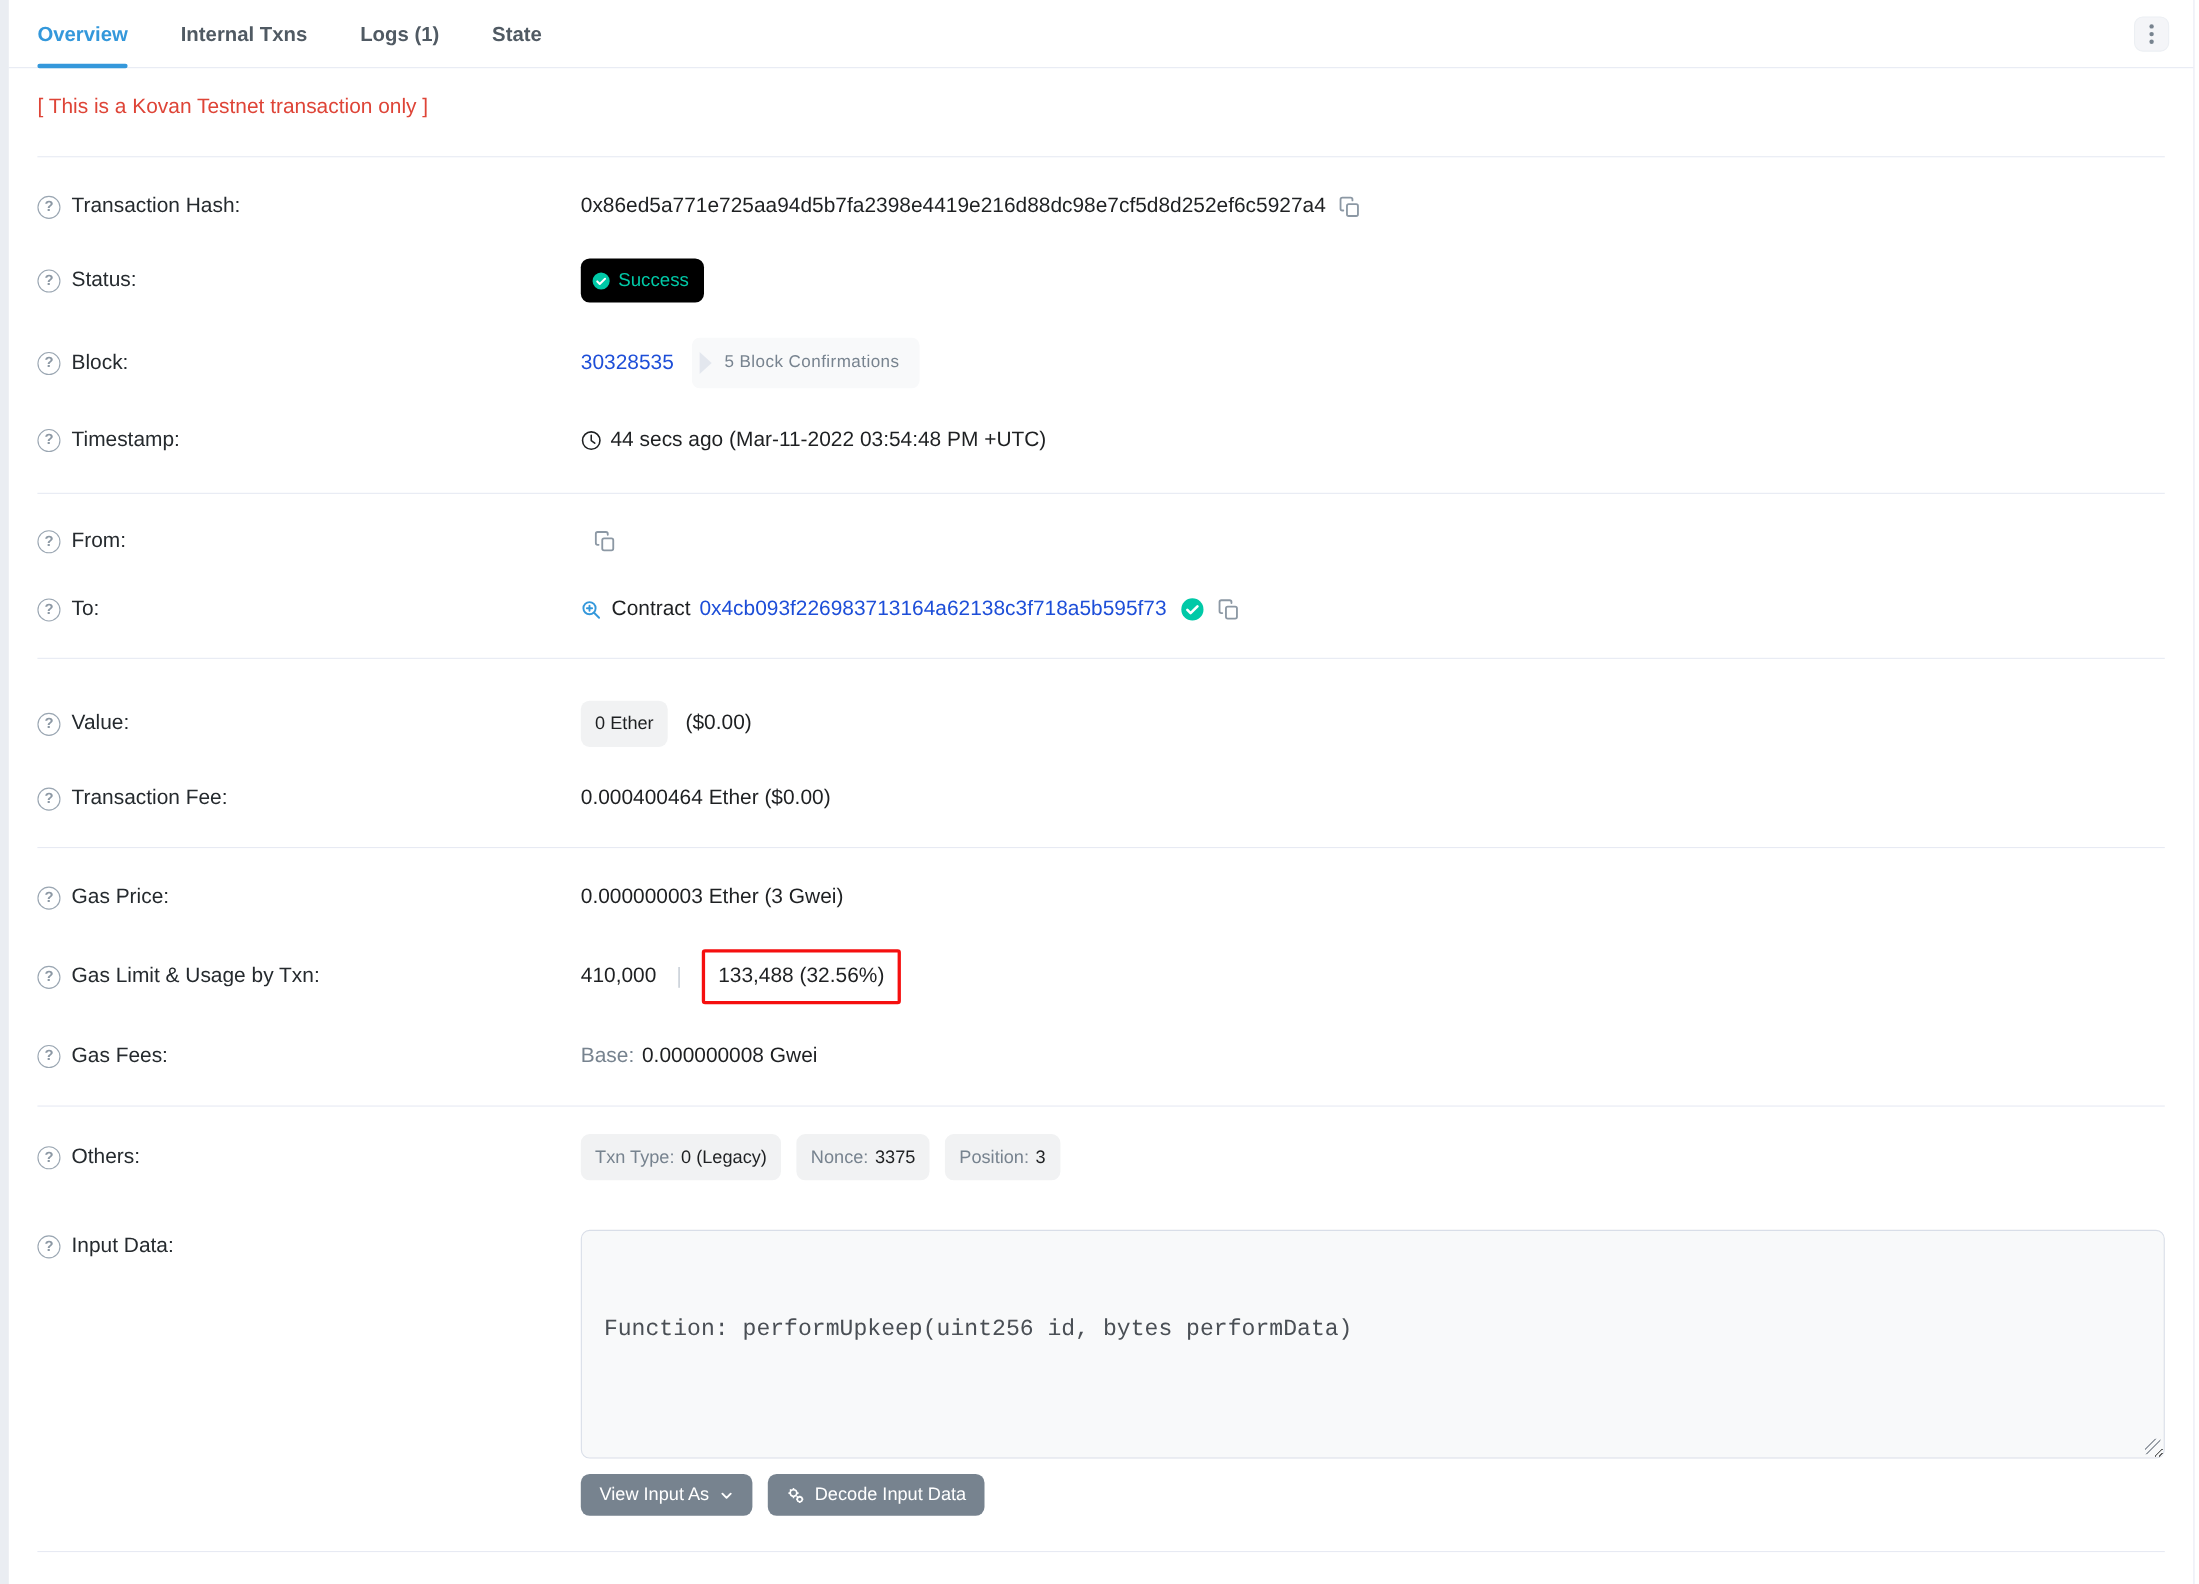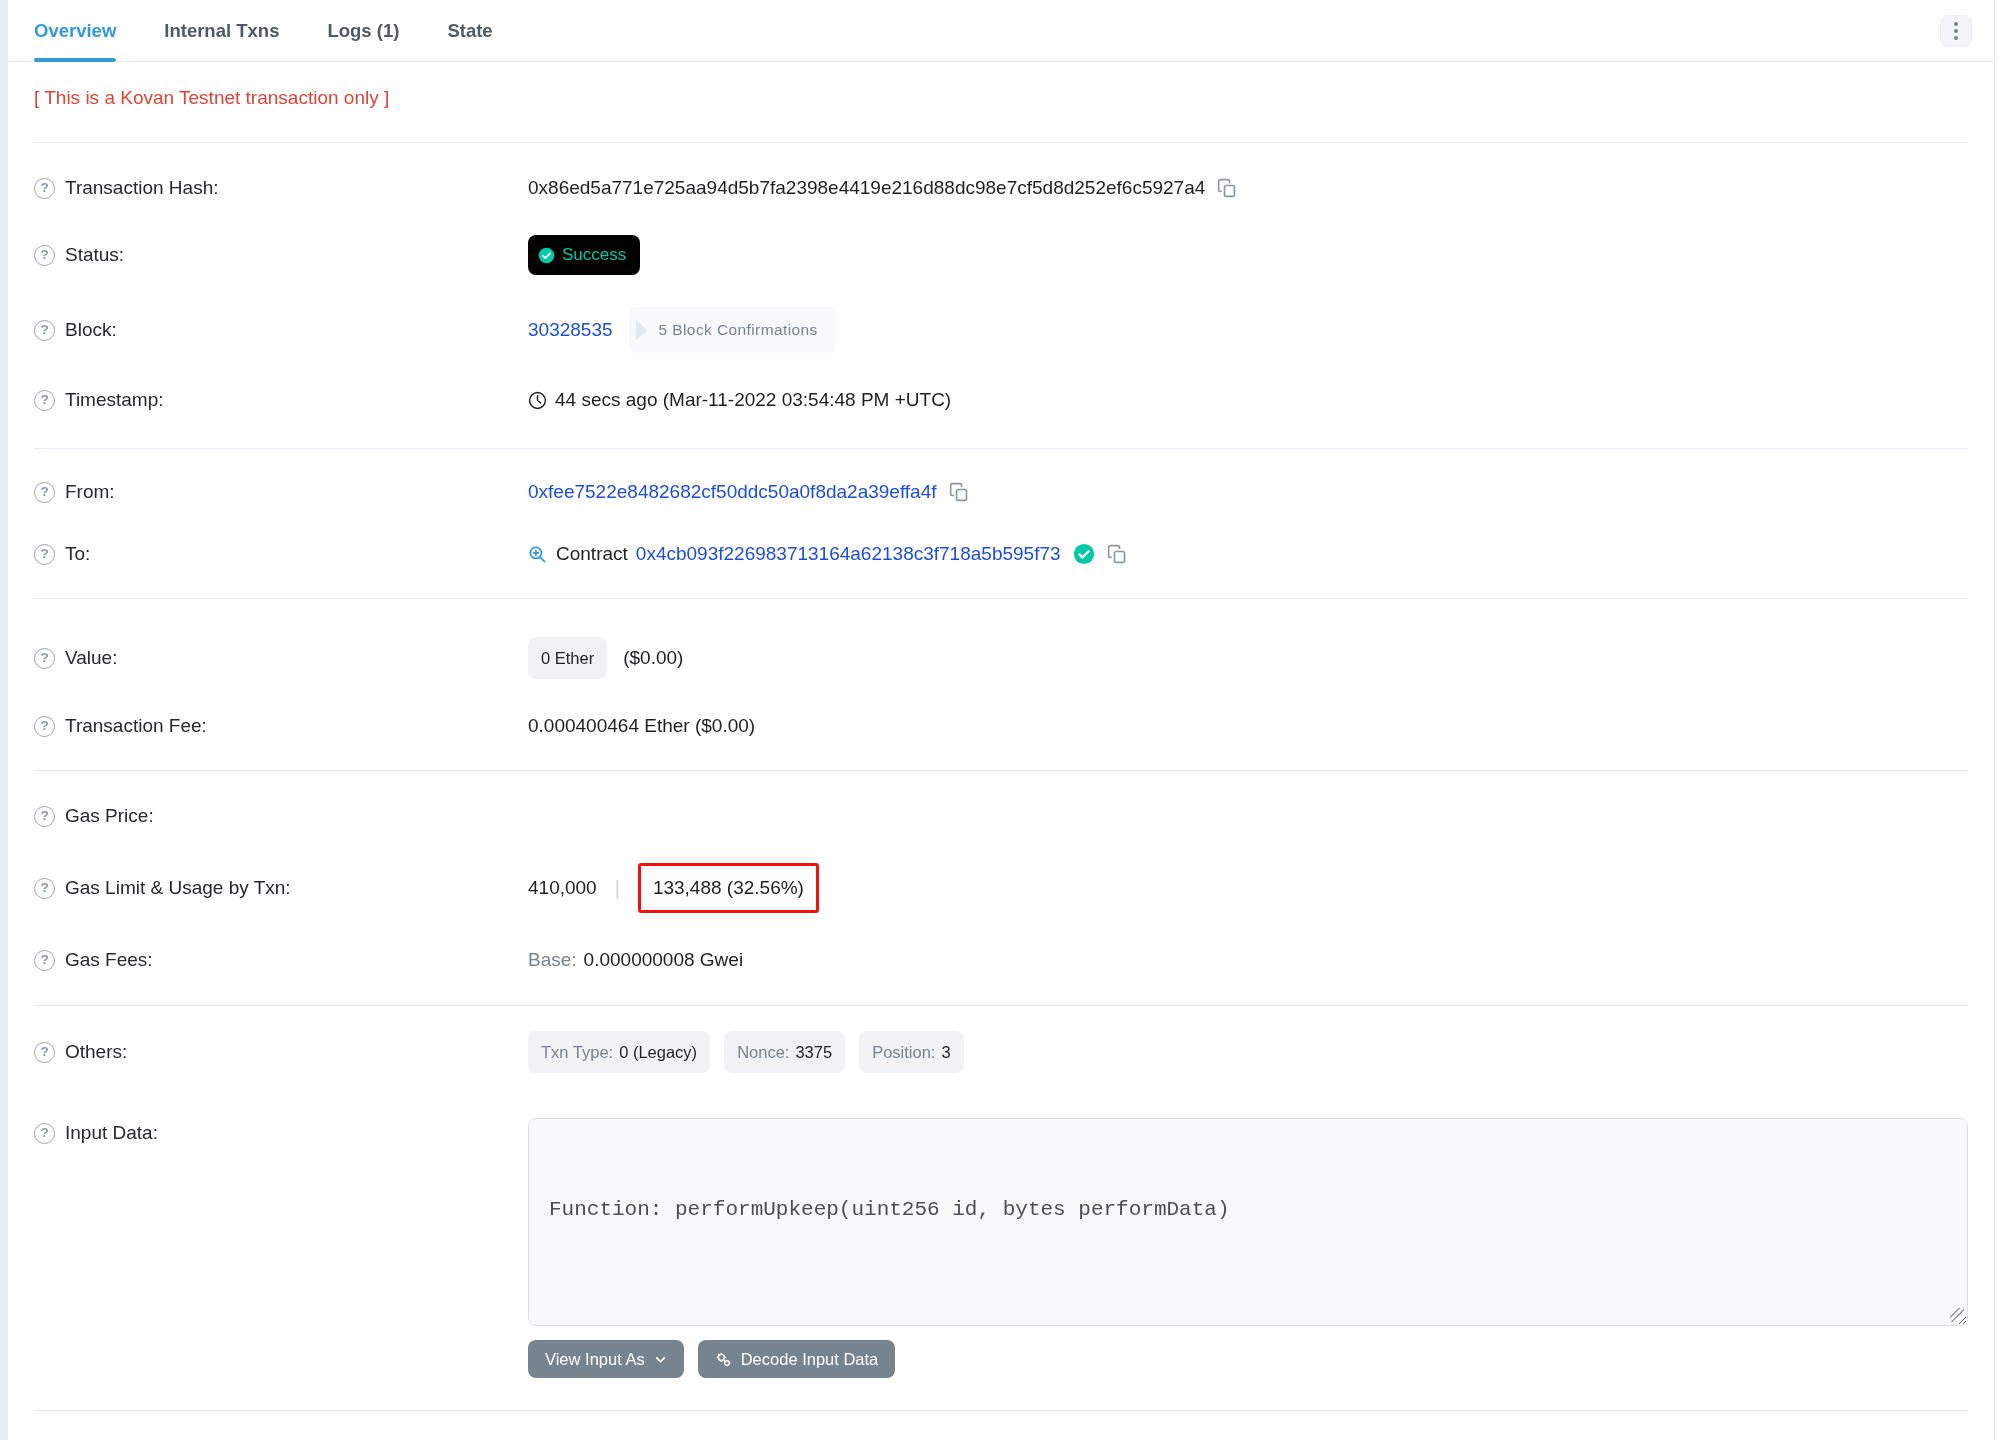--- a/index.html
+++ b/index.html
@@ -209,21 +209,20 @@
     </div>
   </div>
 
   <div class="content-sec secB">
     <div class="row">
       <div class="lbl">
         <span class="qicon">?</span>
         <span>From:</span>
       </div>
       <div class="val">
-        <a class="link">0xfee7522e8482682cf50ddc50a0f8da2a39effa4f</a>
         <span class="copy-btn">
           <svg width="20" height="20" viewBox="0 0 24 24" fill="none" stroke="#8c98a4" stroke-width="2" stroke-linecap="round" stroke-linejoin="round">
               <rect x="9" y="9" width="12" height="13" rx="2"></rect>
               <path d="M5 16H4a2 2 0 0 1-2-2V4a2 2 0 0 1 2-2h9a2 2 0 0 1 2 2v1"></path>
             </svg>
         </span>
       </div>
     </div>
 
     <div class="row">
@@ -274,20 +273,23 @@
         <span>0.000400464 Ether ($0.00)</span>
       </div>
     </div>
   </div>
 
   <div class="content-sec secD">
     <div class="row">
       <div class="lbl">
         <span class="qicon">?</span>
         <span>Gas Price:</span>
+      </div>
+      <div class="val">
+        <span>0.000000003 Ether (3 Gwei)</span>
       </div>
     </div>
 
     <div class="row">
       <div class="lbl">
         <span class="qicon">?</span>
         <span>Gas Limit &amp; Usage by Txn:</span>
       </div>
       <div class="val">
         <span>410,000</span>

